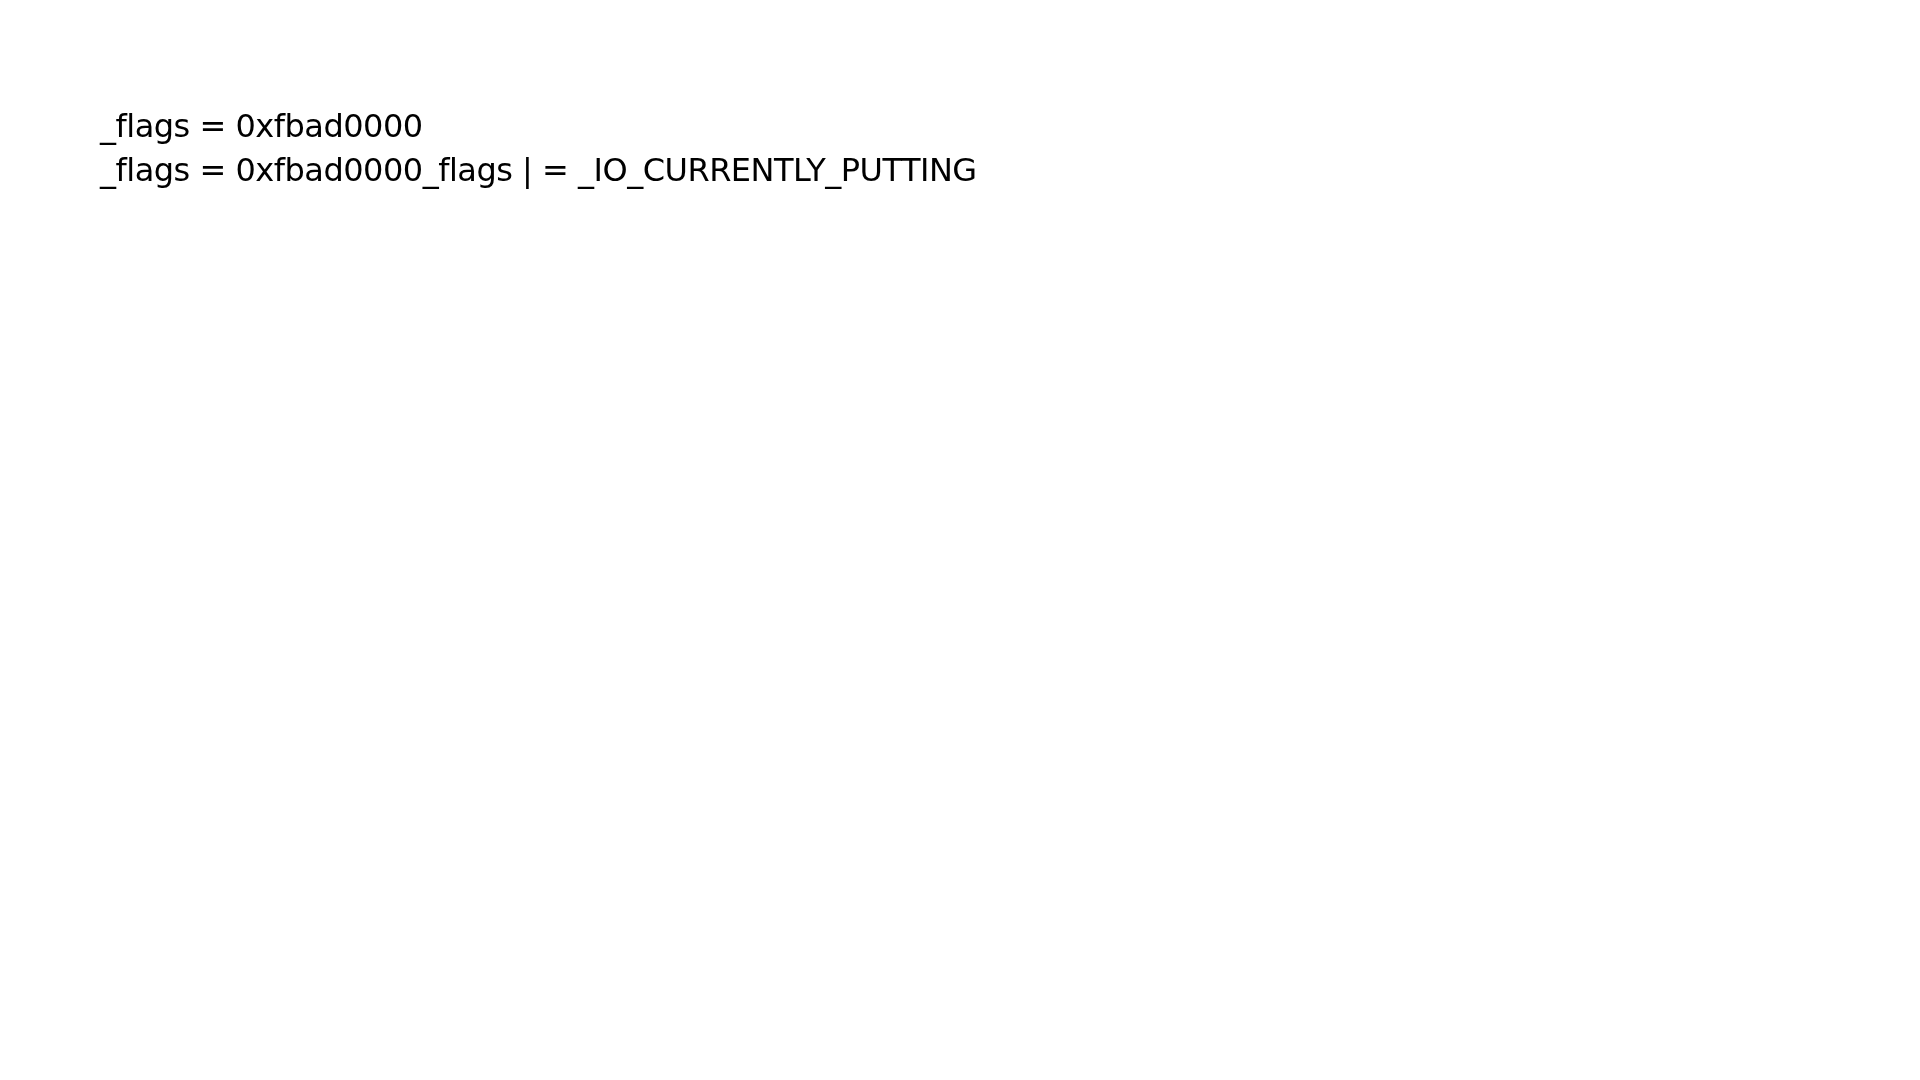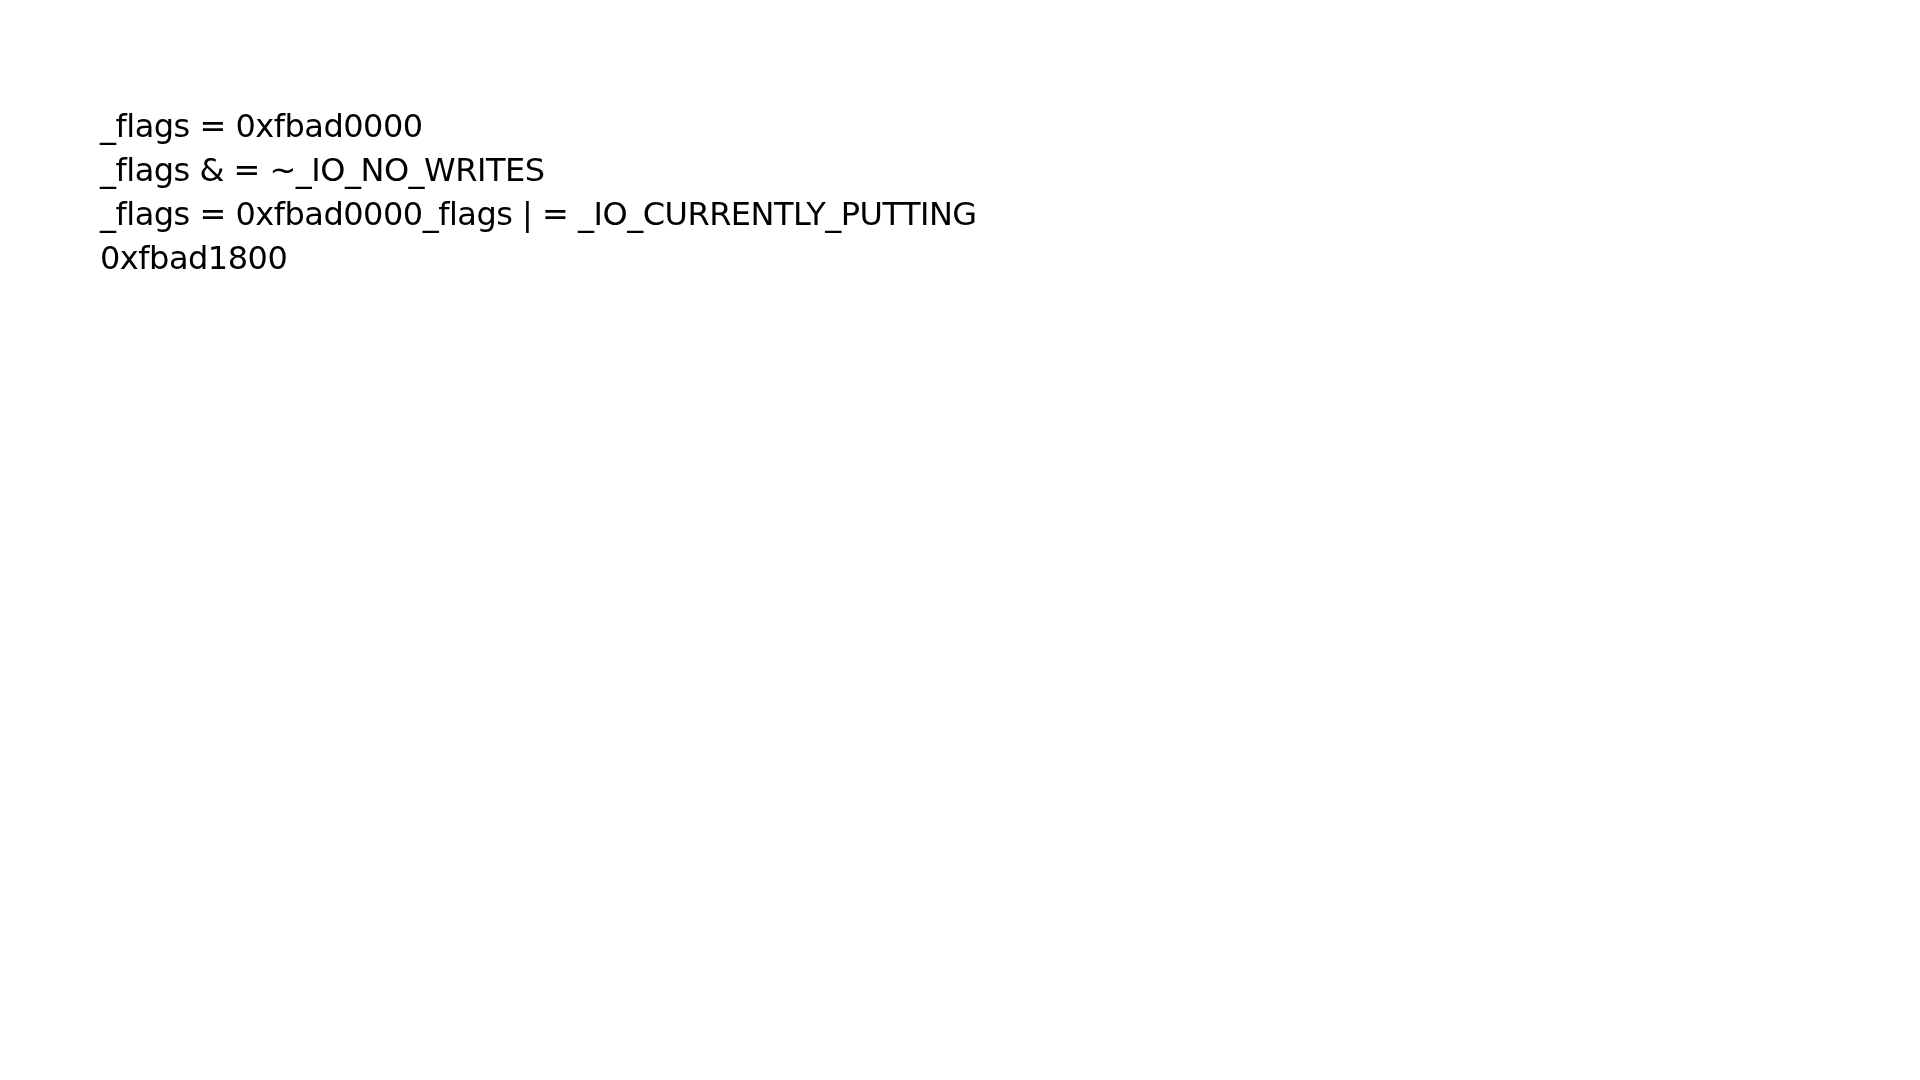--- a/index.html
+++ b/index.html
@@ -11,17 +11,15 @@
       color: #000000; letter-spacing: -0.5px;
     }
     .line { display: block; white-space: pre-wrap; }
   </style>
 </head>
 <body>
 
 <div class="slide">
   <div class="text-block">
     <span class="line">_flags = 0xfbad0000</span>
-    <span class="line">_flags &amp; = ~_IO_NO_WRITES</span>
     <span class="line">_flags = 0xfbad0000_flags | = _IO_CURRENTLY_PUTTING</span>
-    <span class="line">0xfbad1800</span>
   </div>
 </div>
 
 </body></html>

